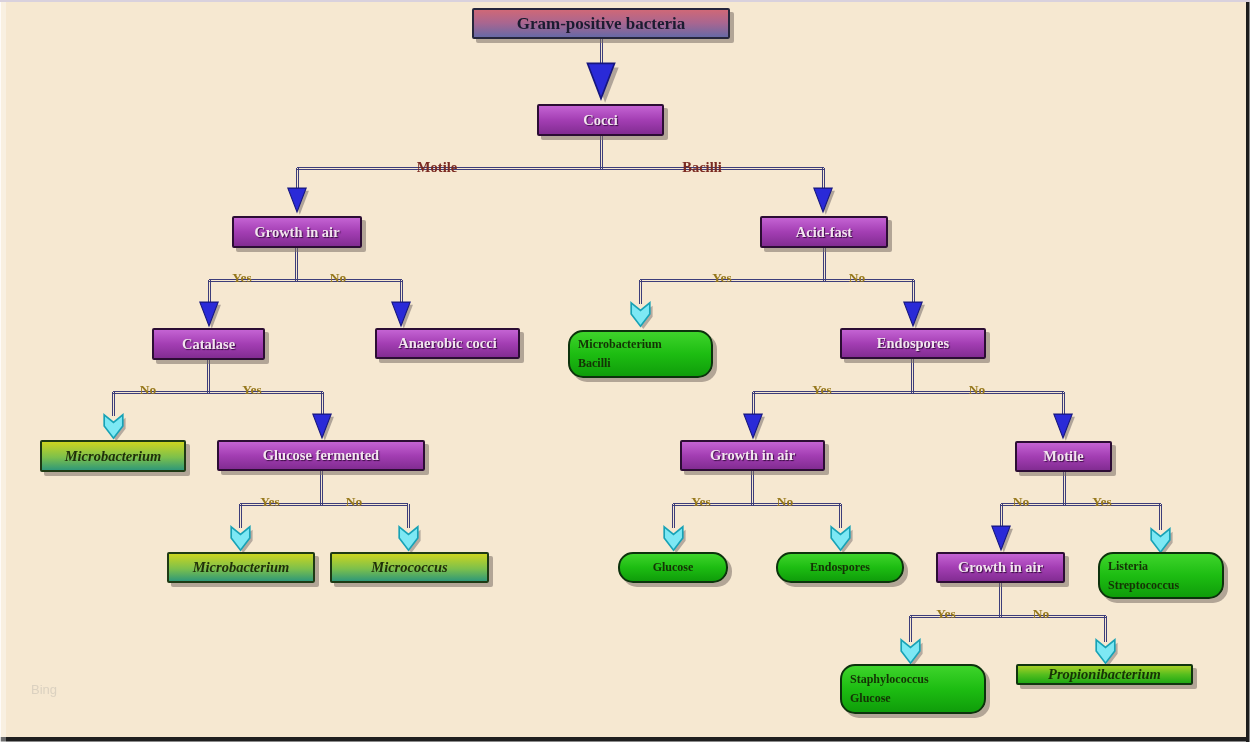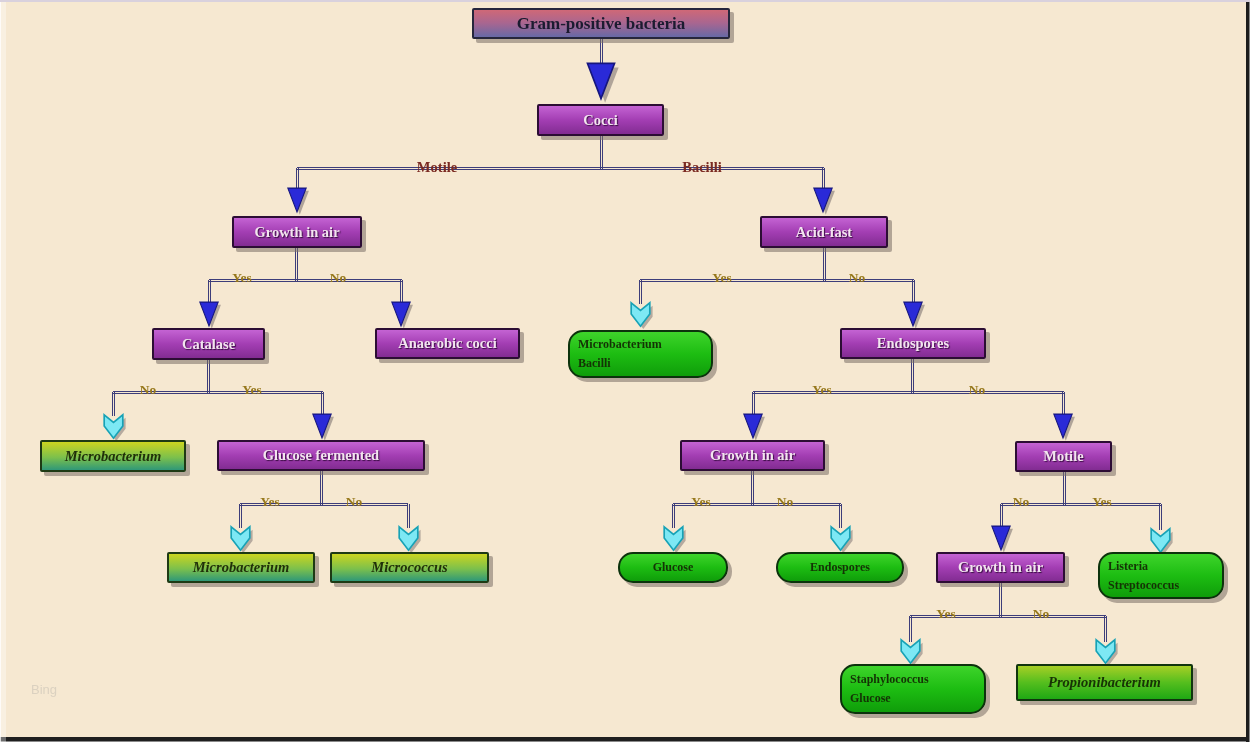--- a/index.html
+++ b/index.html
@@ -293,19 +293,19 @@
         <span class="node-line">Growth in air</span>
       </div>
       <div class="node kind-term_green align-left" style="left: 1098px; top: 552px; width: 126px; height: 47px;">
         <span class="node-line">Listeria</span>
         <span class="node-line">Streptococcus</span>
       </div>
       <div class="node kind-term_green align-left" style="left: 840px; top: 664px; width: 146px; height: 50px;">
         <span class="node-line">Staphylococcus</span>
         <span class="node-line">Glucose</span>
       </div>
-      <div class="node kind-term_lightgreen" style="left: 1016px; top: 664px; width: 177px; height: 37px;">
+      <div class="node kind-term_lightgreen" style="left: 1016px; top: 664px; width: 177px; height: 21px;">
         <span class="node-line">Propionibacterium</span>
       </div>
     </div>
   <span class="watermark">Bing</span>
   <div class="frame"></div>
 </div>
 
 </body></html>

